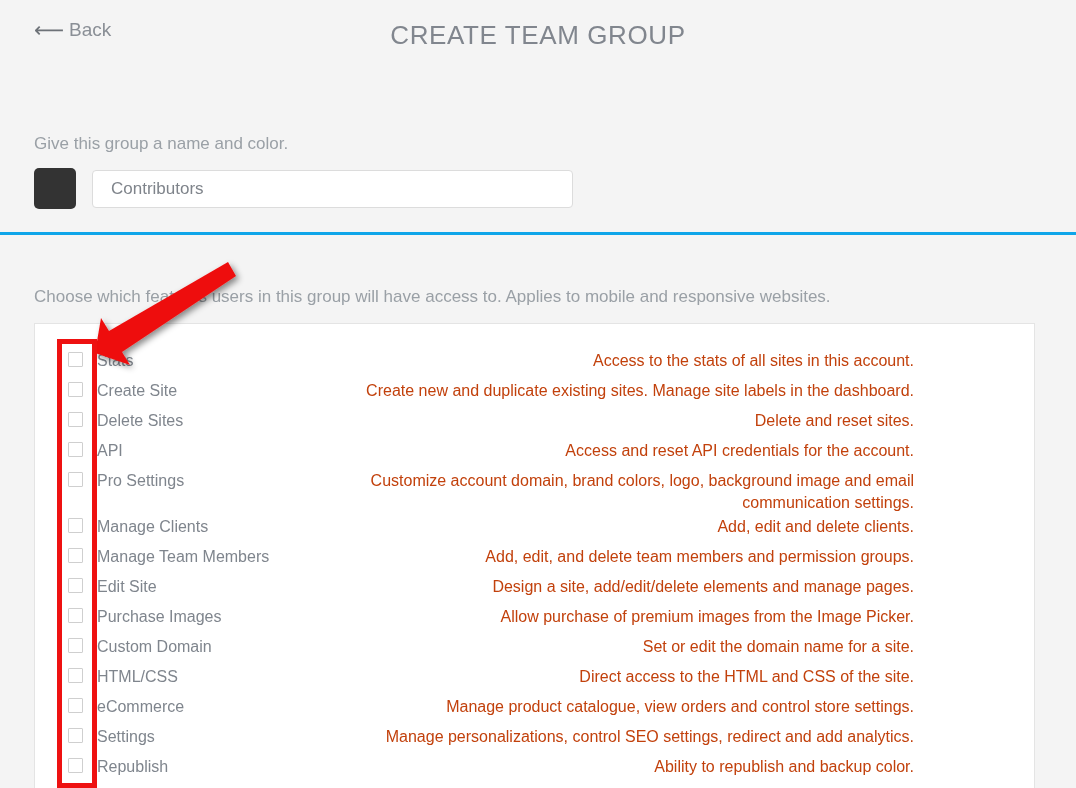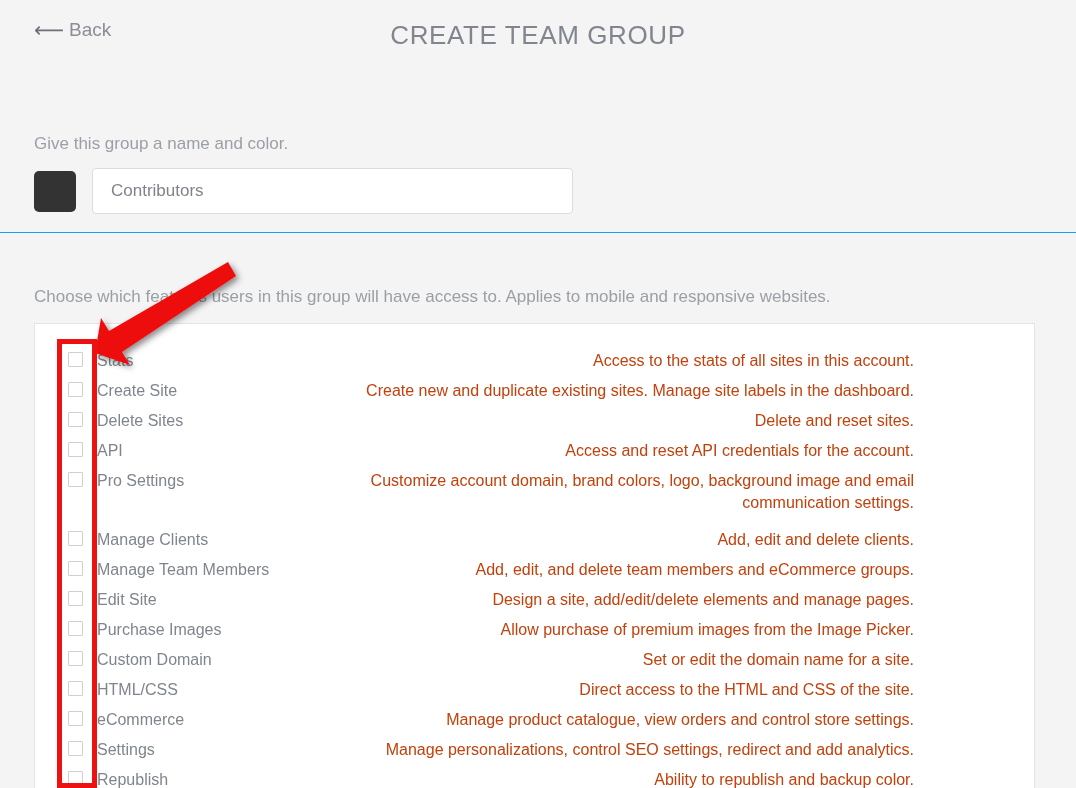--- a/index.html
+++ b/index.html
@@ -50,21 +50,21 @@
     color: #81868e;
     font-size: 26px;
     letter-spacing: 0.6px;
     font-weight: 400;
   }
 
   
   .name-section {
     position: relative;
     height: 172px;
-    border-bottom: 1px solid #0ea5e9;
+    border-bottom: 3px solid #0ea5e9;
   }
   .section-hint {
     position: absolute;
     left: 34px;
     top: 74px;
     color: #9aa0a6;
     font-size: 17px;
   }
   .name-row {
     position: absolute;
@@ -76,21 +76,21 @@
   .color-swatch {
     width: 42px;
     height: 41px;
     border-radius: 5px;
     background: #333333;
     cursor: pointer;
   }
   .name-input {
     margin-left: 16px;
     width: 481px;
-    height: 46px;
+    height: 38px;
     box-sizing: border-box;
     border: 1px solid #dcdcdc;
     border-radius: 4px;
     background: #ffffff;
     padding: 0 18px;
     font-family: "Liberation Sans", sans-serif;
     font-size: 17px;
     color: #7f848b;
     outline: none;
   }
@@ -118,21 +118,21 @@
     overflow: hidden;
   }
   .feature-rows {
     padding-top: 26px;
   }
   .feature-row {
     display: flex;
     align-items: flex-start;
     min-height: 30px;
   }
-  .feature-row.spaced { margin-top: 15px; }
+  .feature-row.spaced { margin-top: 2px; }
   .fr-check {
     width: 62px;
     flex: none;
     display: flex;
     justify-content: flex-start;
     padding-left: 33px;
     box-sizing: border-box;
     padding-top: 2px;
   }
   .checkbox {
@@ -242,21 +242,21 @@
           <div class="checkbox"></div>
         </div>
         <div class="fr-label">Manage Clients</div>
         <div class="fr-desc"><span>Add, edit and delete clients.</span></div>
       </div>
       <div class="feature-row">
         <div class="fr-check">
           <div class="checkbox"></div>
         </div>
         <div class="fr-label">Manage Team Members</div>
-        <div class="fr-desc"><span>Add, edit, and delete team members and eCommerce groups.</span></div>
+        <div class="fr-desc"><span>Add, edit, and delete team members and permission groups.</span></div>
       </div>
       <div class="feature-row">
         <div class="fr-check">
           <div class="checkbox"></div>
         </div>
         <div class="fr-label">Edit Site</div>
         <div class="fr-desc"><span>Design a site, add/edit/delete elements and manage pages.</span></div>
       </div>
       <div class="feature-row">
         <div class="fr-check">

